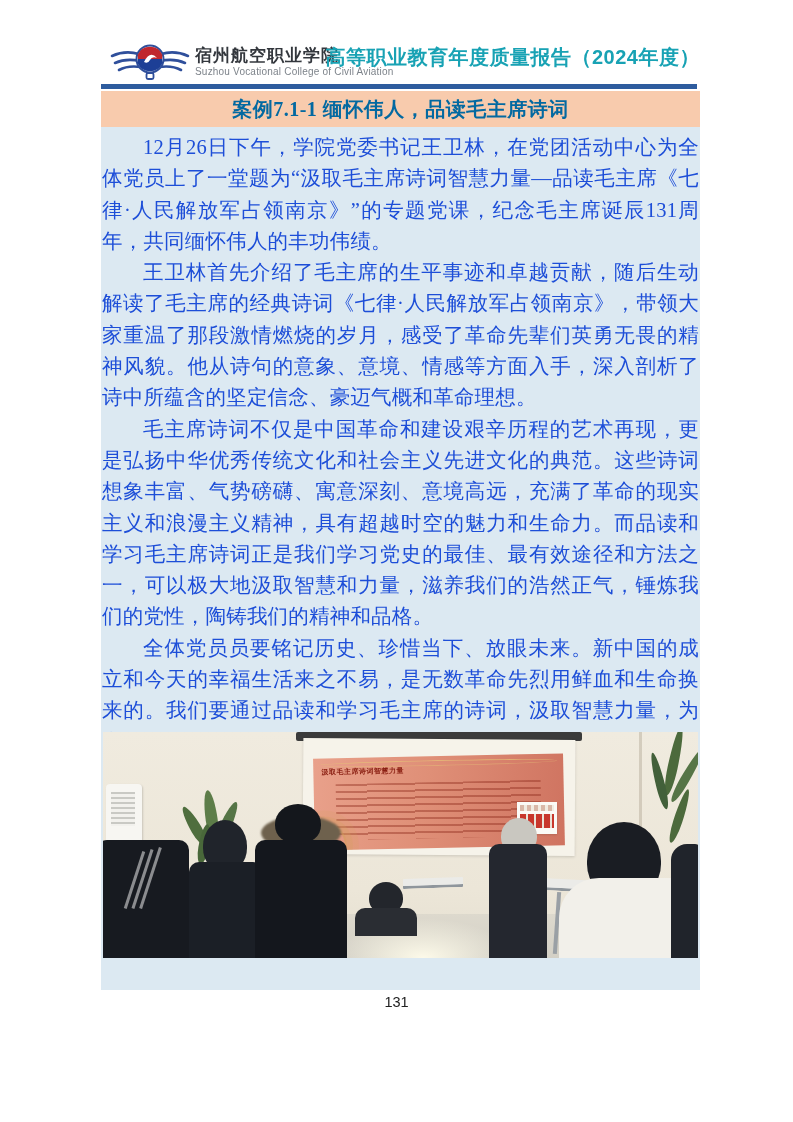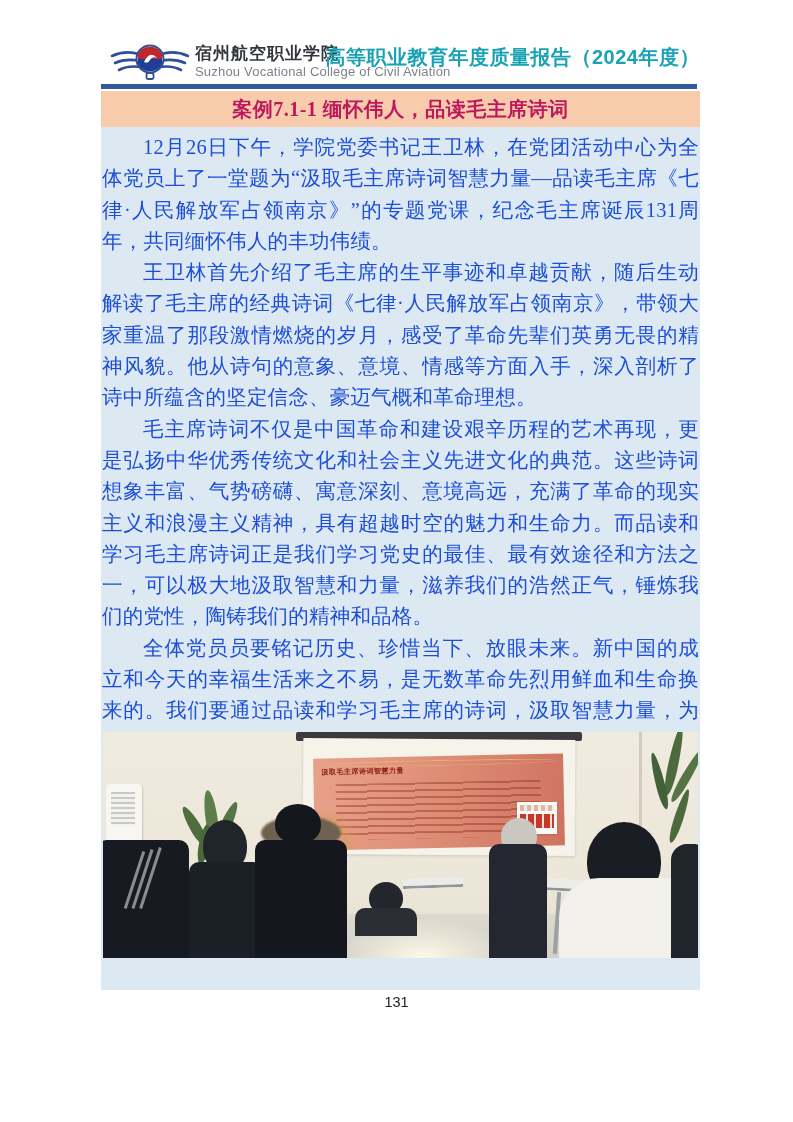--- a/index.html
+++ b/index.html
@@ -9,30 +9,30 @@
     margin:0 auto; overflow:hidden;
     font-family:"Liberation Serif","DejaVu Serif",serif;
   }
   
   .hdr { position:absolute; left:101px; top:36px; width:599px; height:48px; }
   .logo-wrap { position:absolute; left:8px; top:2px; display:flex; align-items:center; }
   .logo-svg { width:82px; height:46px; display:block; }
   .logo-txt { margin-left:4px; }
   .logo-cn { font-family:Liberation Sans, sans-serif; font-weight:bold;
              font-size:17px; color:#33373d; letter-spacing:1px; line-height:20px; }
-  .logo-en { font-family:"Liberation Sans","DejaVu Sans",sans-serif; font-size:13px;
+  .logo-en { font-family:"Liberation Sans","DejaVu Sans",sans-serif; font-size:10px;
              color:#7d838a; letter-spacing:.2px; }
   .report-title { position:absolute; right:0; top:8px;
     font-family:"Liberation Sans","DejaVu Sans",sans-serif; font-weight:bold;
     font-size:20px; color:#18a2b4; letter-spacing:.5px; }
   .hdr-rule { position:absolute; left:101px; top:84px; width:596px; height:5px; background:#2e5c9e; }
   
   .content { position:absolute; left:101px; top:91px; width:599px; height:899px; background:#dce9f2; }
   .case-title { height:36px; line-height:36px; text-align:center; background:#f8cbad;
-    font-weight:bold; font-size:20px; color:#be185d; letter-spacing:.5px; }
+    font-weight:bold; font-size:20px; color:#0369a1; letter-spacing:.5px; }
   .body-text { padding:5px 1px 0 1px; }
   .body-text p { font-size:20.5px; line-height:31.3px; color:#1d4ed8; text-align:justify;
     text-indent:2em; letter-spacing:.2px; }
   
   .photo { position:absolute; left:2px; top:641px; width:595px; height:226px; overflow:hidden;
     background:linear-gradient(180deg,#f0ebdf 0%,#ece6d8 70%,#e4dfd0 100%); }
   .wall-corner { position:absolute; left:536px; top:0; width:3px; height:150px; background:rgba(160,150,130,.35); }
   .floor { position:absolute; left:0; bottom:0; width:100%; height:44px;
     background:linear-gradient(180deg,#ddd9cd,#d3d0c6); }
   .floor-glow { position:absolute; left:230px; bottom:0; width:180px; height:40px;

